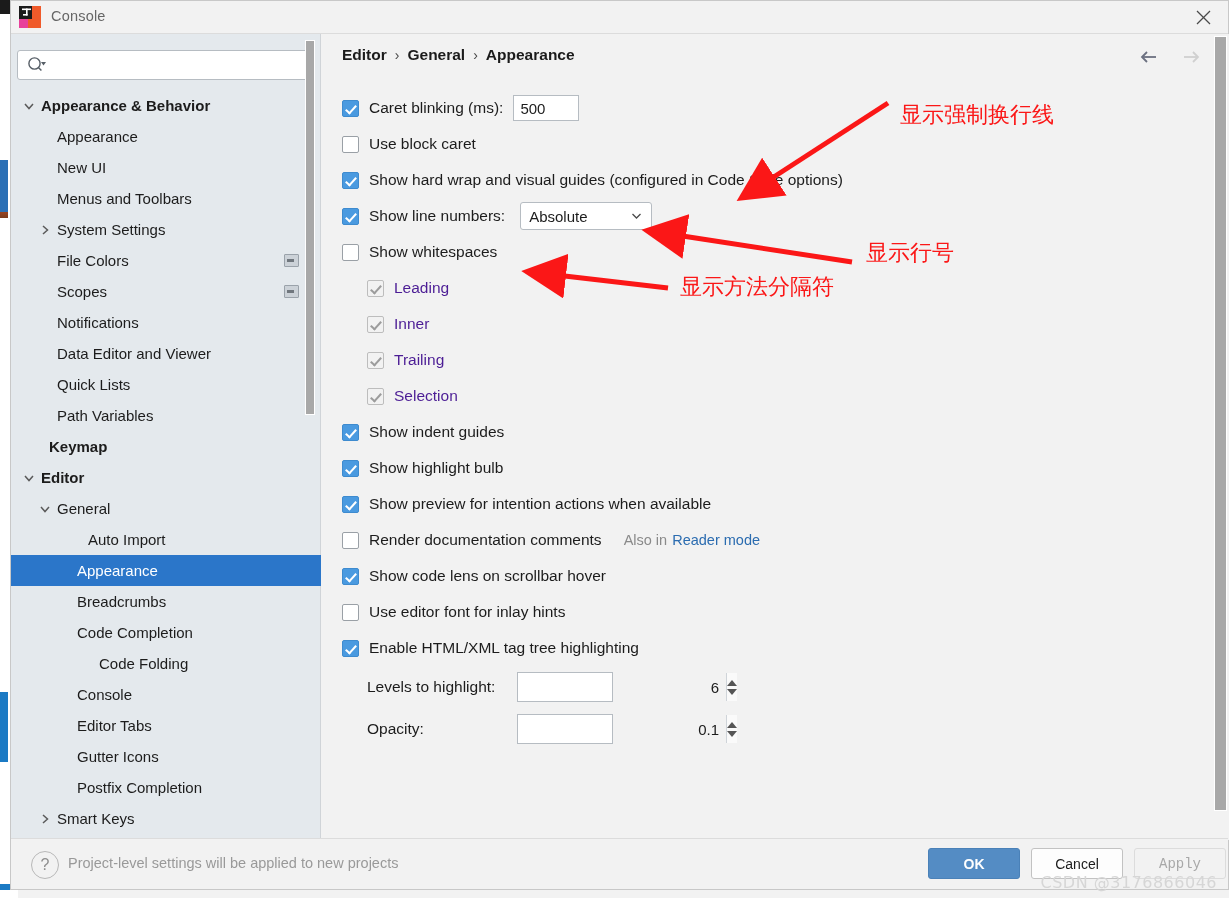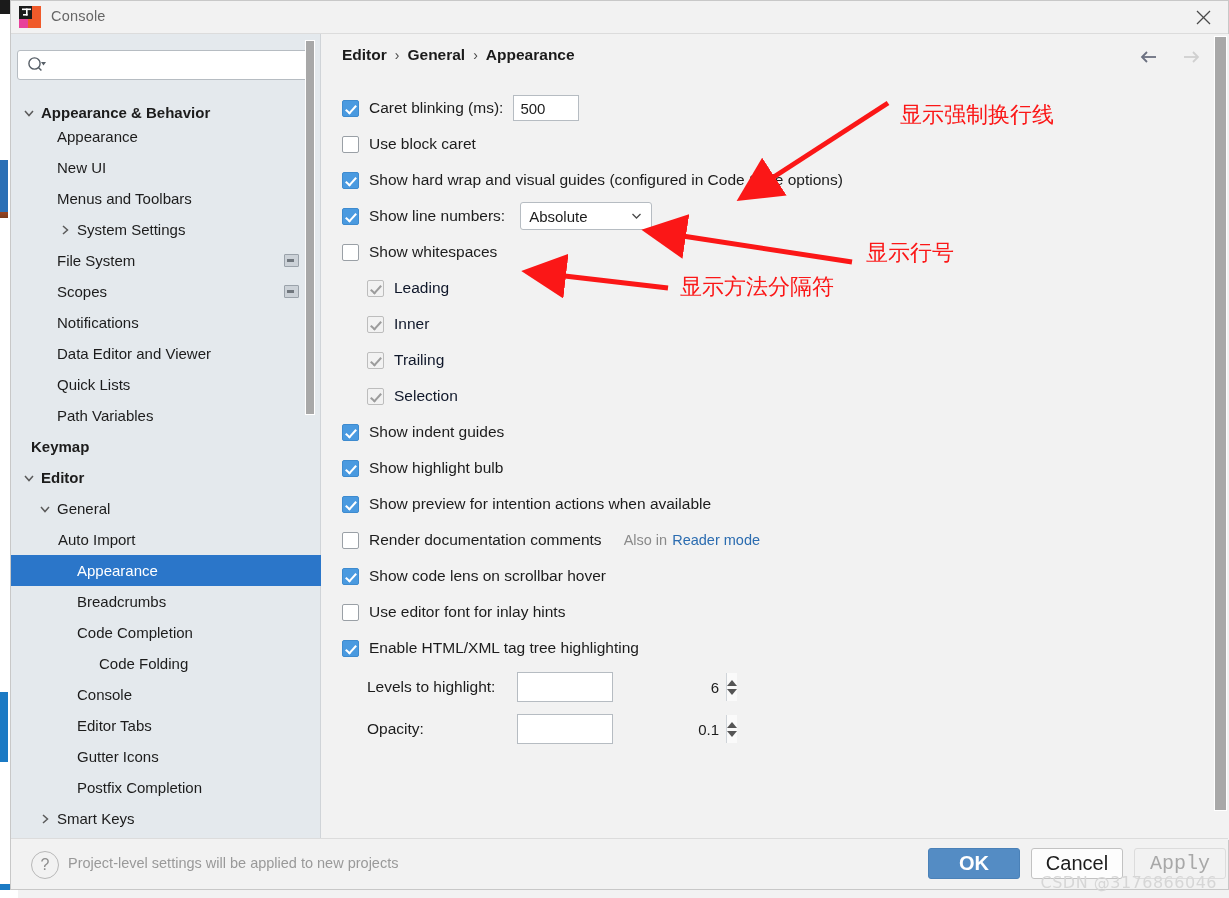--- a/index.html
+++ b/index.html
@@ -173,21 +173,21 @@
   }
   .cb.dis { background: #f2f2f2; border: 1px solid #bdbdbd; }
   .cb.dis::after {
     content: "";
     position: absolute; left: 5px; top: 2px;
     width: 4px; height: 9px;
     border: solid #9c9c9c;
     border-width: 0 2px 2px 0;
     transform: rotate(42deg);
   }
-  .row.disabled { color: #0f172a; }
+  .row.disabled { color: #4c1d95; }
 
   .text-field {
     width: 66px; height: 26px;
     background: #ffffff;
     border: 1px solid #b6bcc2;
     box-sizing: border-box;
     font-size: 15px; color: #1c1c1c;
     padding: 0 6px;
     font-family: "Liberation Sans", sans-serif;
     outline: none;
@@ -271,21 +271,21 @@
     display: flex; align-items: center; justify-content: center;
     cursor: pointer;
   }
   .bottom-note {
     position: absolute; left: 57px; top: 16px;
     font-size: 14.5px; color: #999999;
   }
   .btn {
     position: absolute; top: 9px;
     height: 31px;
-    font-size: 20px;
+    font-size: 14px;
     font-family: "Liberation Sans", sans-serif;
     border-radius: 3px;
     display: flex; align-items: center; justify-content: center;
     cursor: pointer;
     box-sizing: border-box;
   }
   .btn-ok { right: 208px; width: 92px; background: #548cc4; color: #ffffff; border: 1px solid #4a81b8; font-weight: bold; }
   .btn-cancel { right: 105px; width: 92px; background: #fdfdfd; color: #1c1c1c; border: 1px solid #c2c2c2; text-align: right; }
   .btn-apply { right: 2px; width: 92px; background: #f2f2f2; color: #a8a8a8; border: 1px solid #dcdcdc; font-family: Liberation Mono, monospace; }
 
@@ -338,51 +338,51 @@
           <svg width="20" height="18" viewBox="0 0 20 18">
             <circle cx="7.5" cy="7.5" r="5.6" fill="none" stroke="#565e66" stroke-width="1.4"></circle>
             <line x1="11.4" y1="11.4" x2="14.4" y2="14.6" stroke="#565e66" stroke-width="1.5"></line>
             <path d="M14 6 L19 6 L16.5 9.5 Z" fill="#565e66"></path>
           </svg>
         </span>
         <input class="search-input" type="text" placeholder="" style="">
       </div>
 
       <div class="tree" id="tree-container">
-          <div class="tree-row bold" style="padding-left: 10px; align-items: flex-end;">
+          <div class="tree-row bold" style="padding-left: 10px;">
             <span class="tw">
               <svg width="12" height="12" viewBox="0 0 12 12">
                 <polyline points="2,4 6,8.5 10,4" fill="none" stroke="#5a5a5a" stroke-width="1.5"></polyline>
               </svg>
             </span>
             <span class="tree-label" style="margin-left: 4px;">Appearance &amp; Behavior</span>
           </div>
           <div class="tree-row" style="padding-left: 26px;">
             <span class="tw"></span>
             <span class="tree-label" style="margin-left: 4px;">Appearance</span>
           </div>
           <div class="tree-row" style="padding-left: 26px;">
             <span class="tw"></span>
             <span class="tree-label" style="margin-left: 4px;">New UI</span>
           </div>
           <div class="tree-row" style="padding-left: 26px;">
             <span class="tw"></span>
             <span class="tree-label" style="margin-left: 4px;">Menus and Toolbars</span>
           </div>
-          <div class="tree-row" style="padding-left: 26px; margin-left: 20px;">
+          <div class="tree-row" style="padding-left: 26px;">
             <span class="tw">
               <svg width="12" height="12" viewBox="0 0 12 12">
                 <polyline points="4,2 8.5,6 4,10" fill="none" stroke="#5a5a5a" stroke-width="1.5"></polyline>
               </svg>
             </span>
             <span class="tree-label" style="margin-left: 4px;">System Settings</span>
           </div>
           <div class="tree-row" style="padding-left: 26px;">
             <span class="tw"></span>
-            <span class="tree-label" style="margin-left: 4px;">File System</span>
+            <span class="tree-label" style="margin-left: 4px;">File Colors</span>
             <span class="badge-icon"></span>
           </div>
           <div class="tree-row" style="padding-left: 26px;">
             <span class="tw"></span>
             <span class="tree-label" style="margin-left: 4px;">Scopes</span>
             <span class="badge-icon"></span>
           </div>
           <div class="tree-row" style="padding-left: 26px;">
             <span class="tw"></span>
             <span class="tree-label" style="margin-left: 4px;">Notifications</span>
@@ -392,41 +392,41 @@
             <span class="tree-label" style="margin-left: 4px;">Data Editor and Viewer</span>
           </div>
           <div class="tree-row" style="padding-left: 26px;">
             <span class="tw"></span>
             <span class="tree-label" style="margin-left: 4px;">Quick Lists</span>
           </div>
           <div class="tree-row" style="padding-left: 26px;">
             <span class="tw"></span>
             <span class="tree-label" style="margin-left: 4px;">Path Variables</span>
           </div>
-          <div class="tree-row bold" style="padding-left: 0;">
+          <div class="tree-row bold" style="padding-left: 18px;">
             <span class="tw"></span>
             <span class="tree-label" style="margin-left: 4px;">Keymap</span>
           </div>
           <div class="tree-row bold" style="padding-left: 10px;">
             <span class="tw">
               <svg width="12" height="12" viewBox="0 0 12 12">
                 <polyline points="2,4 6,8.5 10,4" fill="none" stroke="#5a5a5a" stroke-width="1.5"></polyline>
               </svg>
             </span>
             <span class="tree-label" style="margin-left: 4px;">Editor</span>
           </div>
           <div class="tree-row" style="padding-left: 26px;">
             <span class="tw">
               <svg width="12" height="12" viewBox="0 0 12 12">
                 <polyline points="2,4 6,8.5 10,4" fill="none" stroke="#5a5a5a" stroke-width="1.5"></polyline>
               </svg>
             </span>
             <span class="tree-label" style="margin-left: 4px;">General</span>
           </div>
-          <div class="tree-row" style="padding-left: 27px;">
+          <div class="tree-row" style="padding-left: 57px;">
             <span class="tw"></span>
             <span class="tree-label" style="margin-left: 4px;">Auto Import</span>
           </div>
           <div class="tree-row selected" style="padding-left: 46px;">
             <span class="tw"></span>
             <span class="tree-label" style="margin-left: 4px;">Appearance</span>
           </div>
           <div class="tree-row" style="padding-left: 46px;">
             <span class="tw"></span>
             <span class="tree-label" style="margin-left: 4px;">Breadcrumbs</span>

